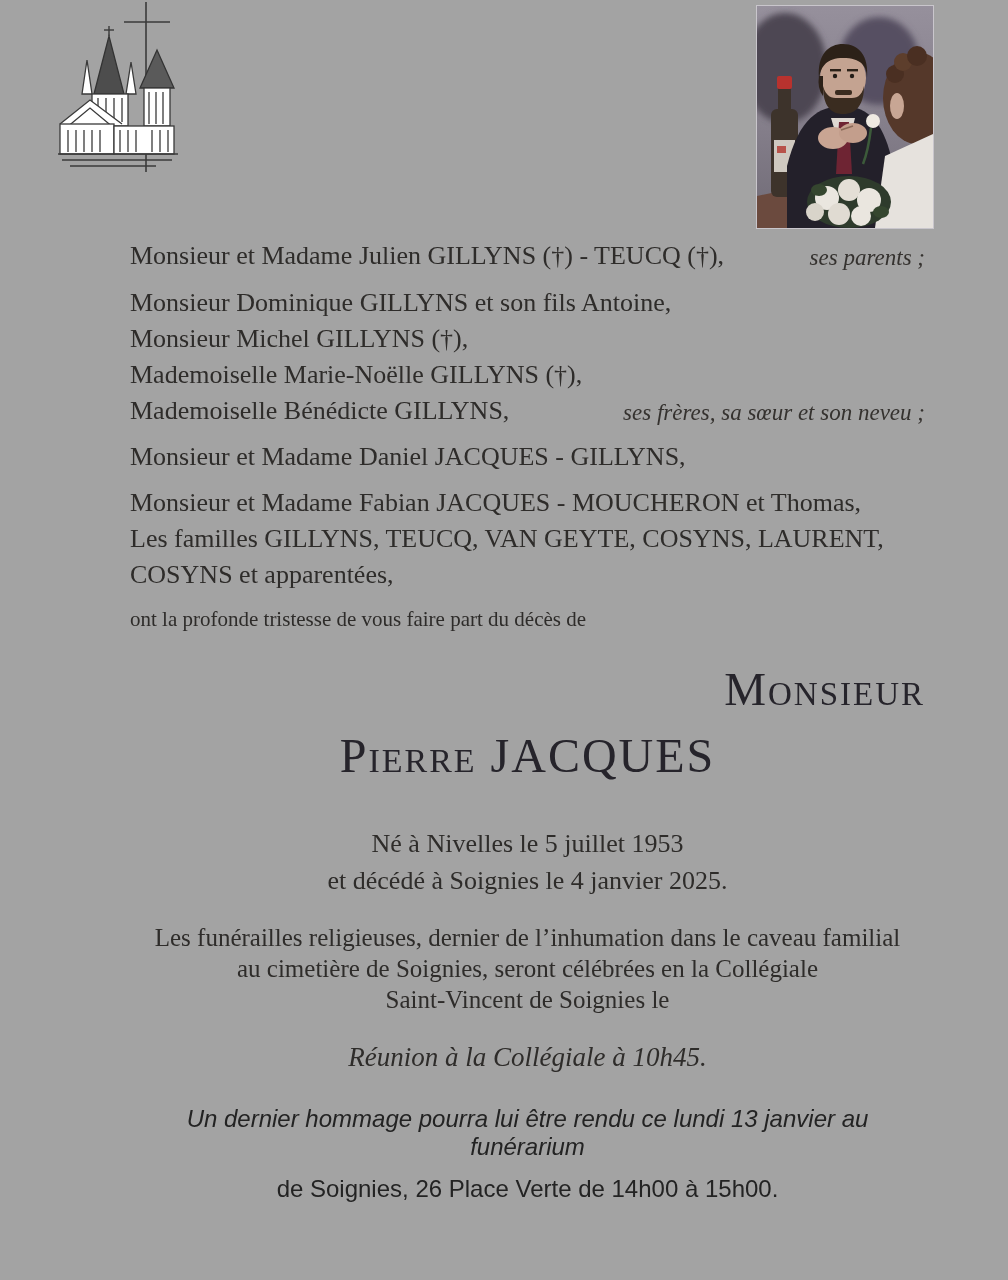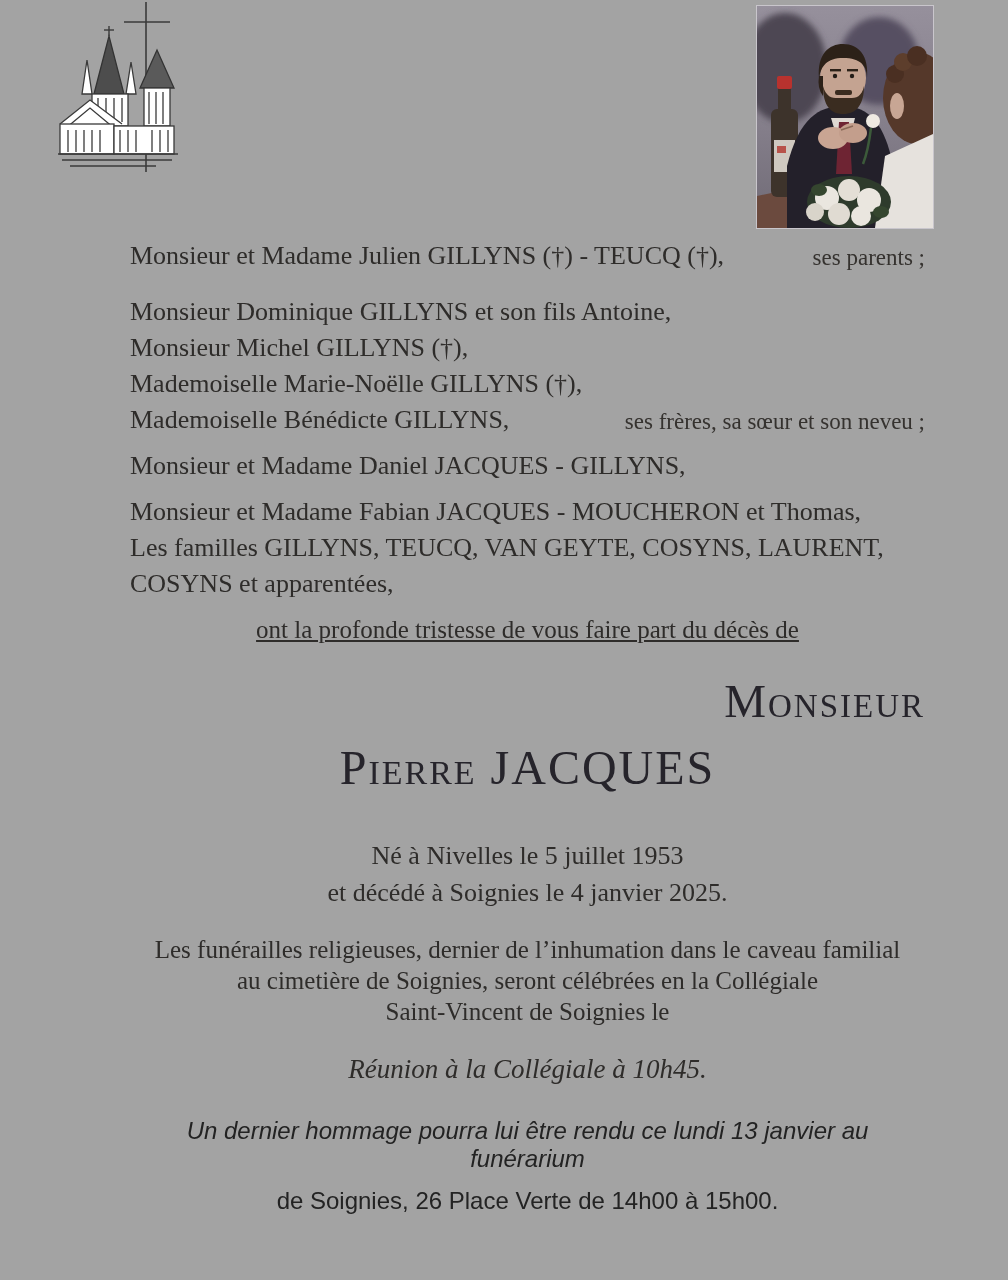--- a/index.html
+++ b/index.html
@@ -10,25 +10,25 @@
   
   .church{position:absolute;left:56px;top:2px;width:152px;height:174px;}
   
   .photo{position:absolute;left:757px;top:6px;width:176px;height:222px;
          outline:1px solid #c9c6cc;background:#8d8792;}
   .photo svg{display:block;}
   
   .content{position:absolute;left:130px;top:238px;width:795px;}
   .family-line{position:relative;line-height:36px;font-size:26px;white-space:nowrap;}
   .family-line .relation{
-    position:absolute;right:0;top:2px;font-size:23px;color:#35322f;
-  }
-  .gap-sm{margin-top:20px;}
+    position:absolute;right:0;top:2px;font-style:italic;font-size:23px;color:#35322f;
+  }
+  .gap-sm{margin-top:11px;}
   .gap-md{margin-top:10px;}
-  .intro{margin:14px 0 0 0;text-align:center;font-size:25px;text-decoration:underline;}
+  .intro{margin:14px 0 0 0;font-size:21px;}
   .title-monsieur{
     margin:30px 0 0 0;text-align:right;font-weight:normal;
     font-variant:small-caps;font-size:47px;letter-spacing:2px;color:#26242b;
   }
   .title-name{
     margin:12px 0 0 0;text-align:center;font-weight:normal;
     font-variant:small-caps;font-size:48px;letter-spacing:2px;color:#26242b;
   }
   .birth{margin:46px 0 0 0;text-align:center;font-size:26px;}
   .death{margin:7px 0 0 0;text-align:center;font-size:26px;}

